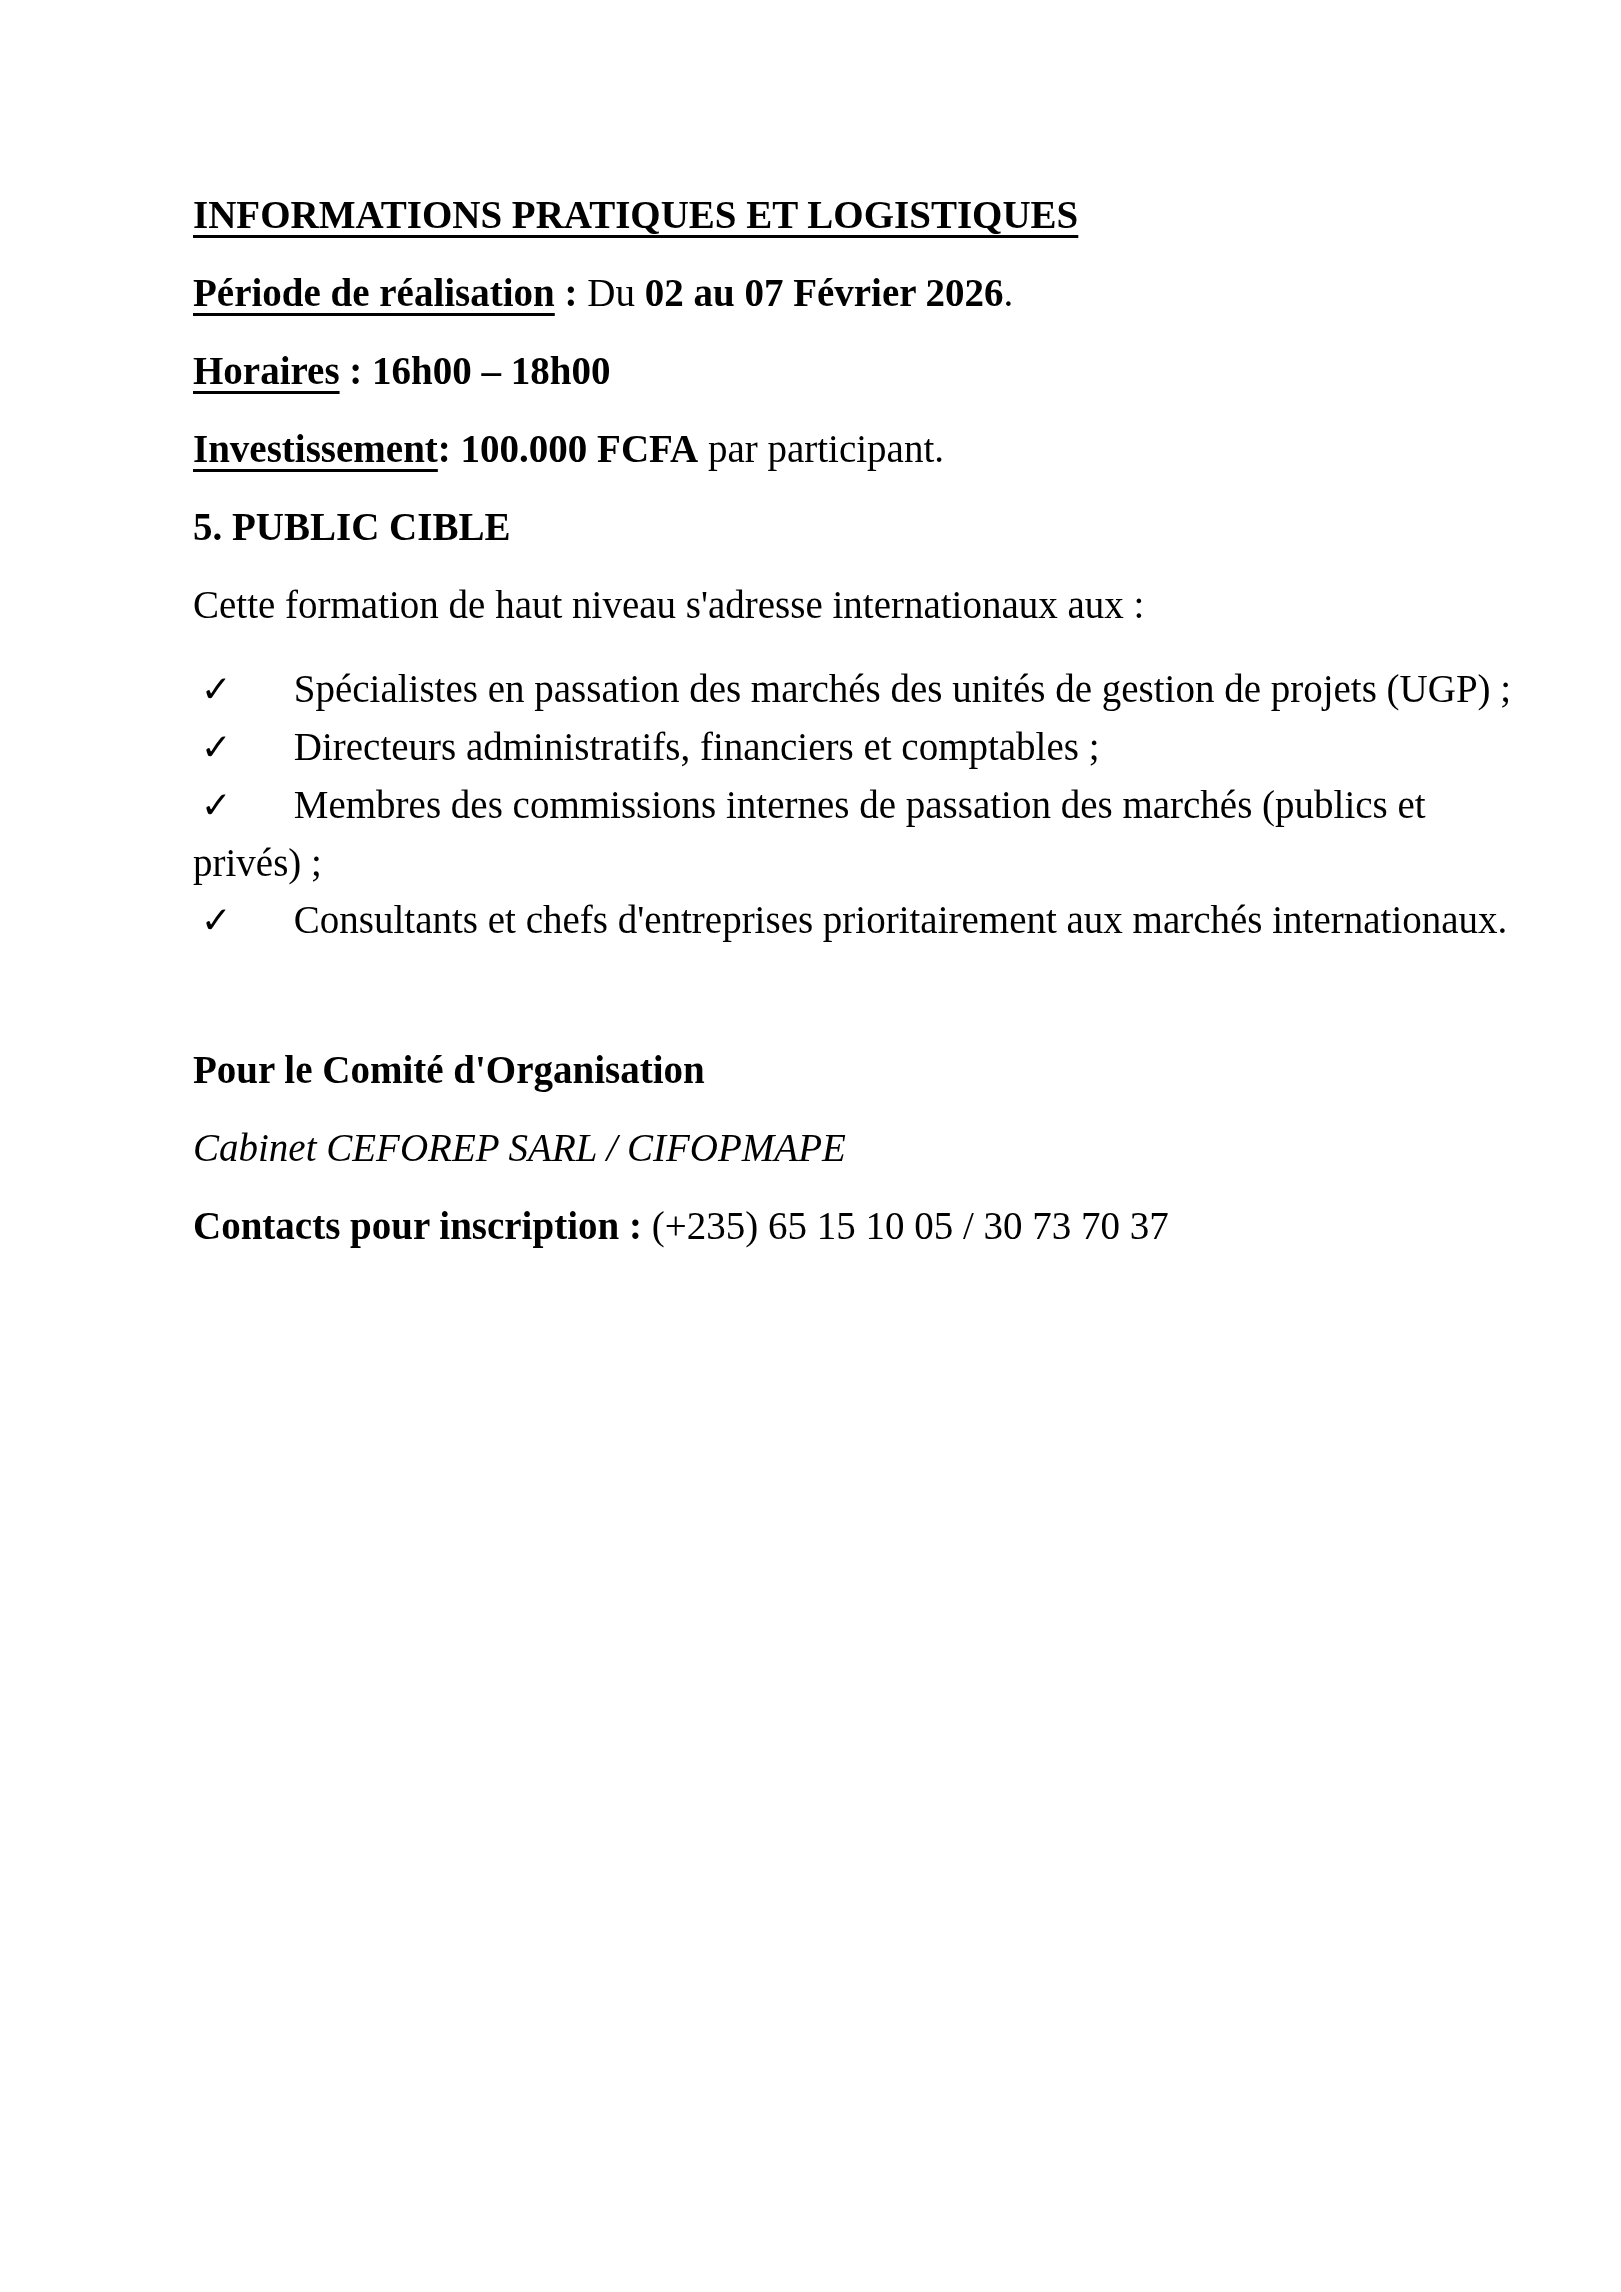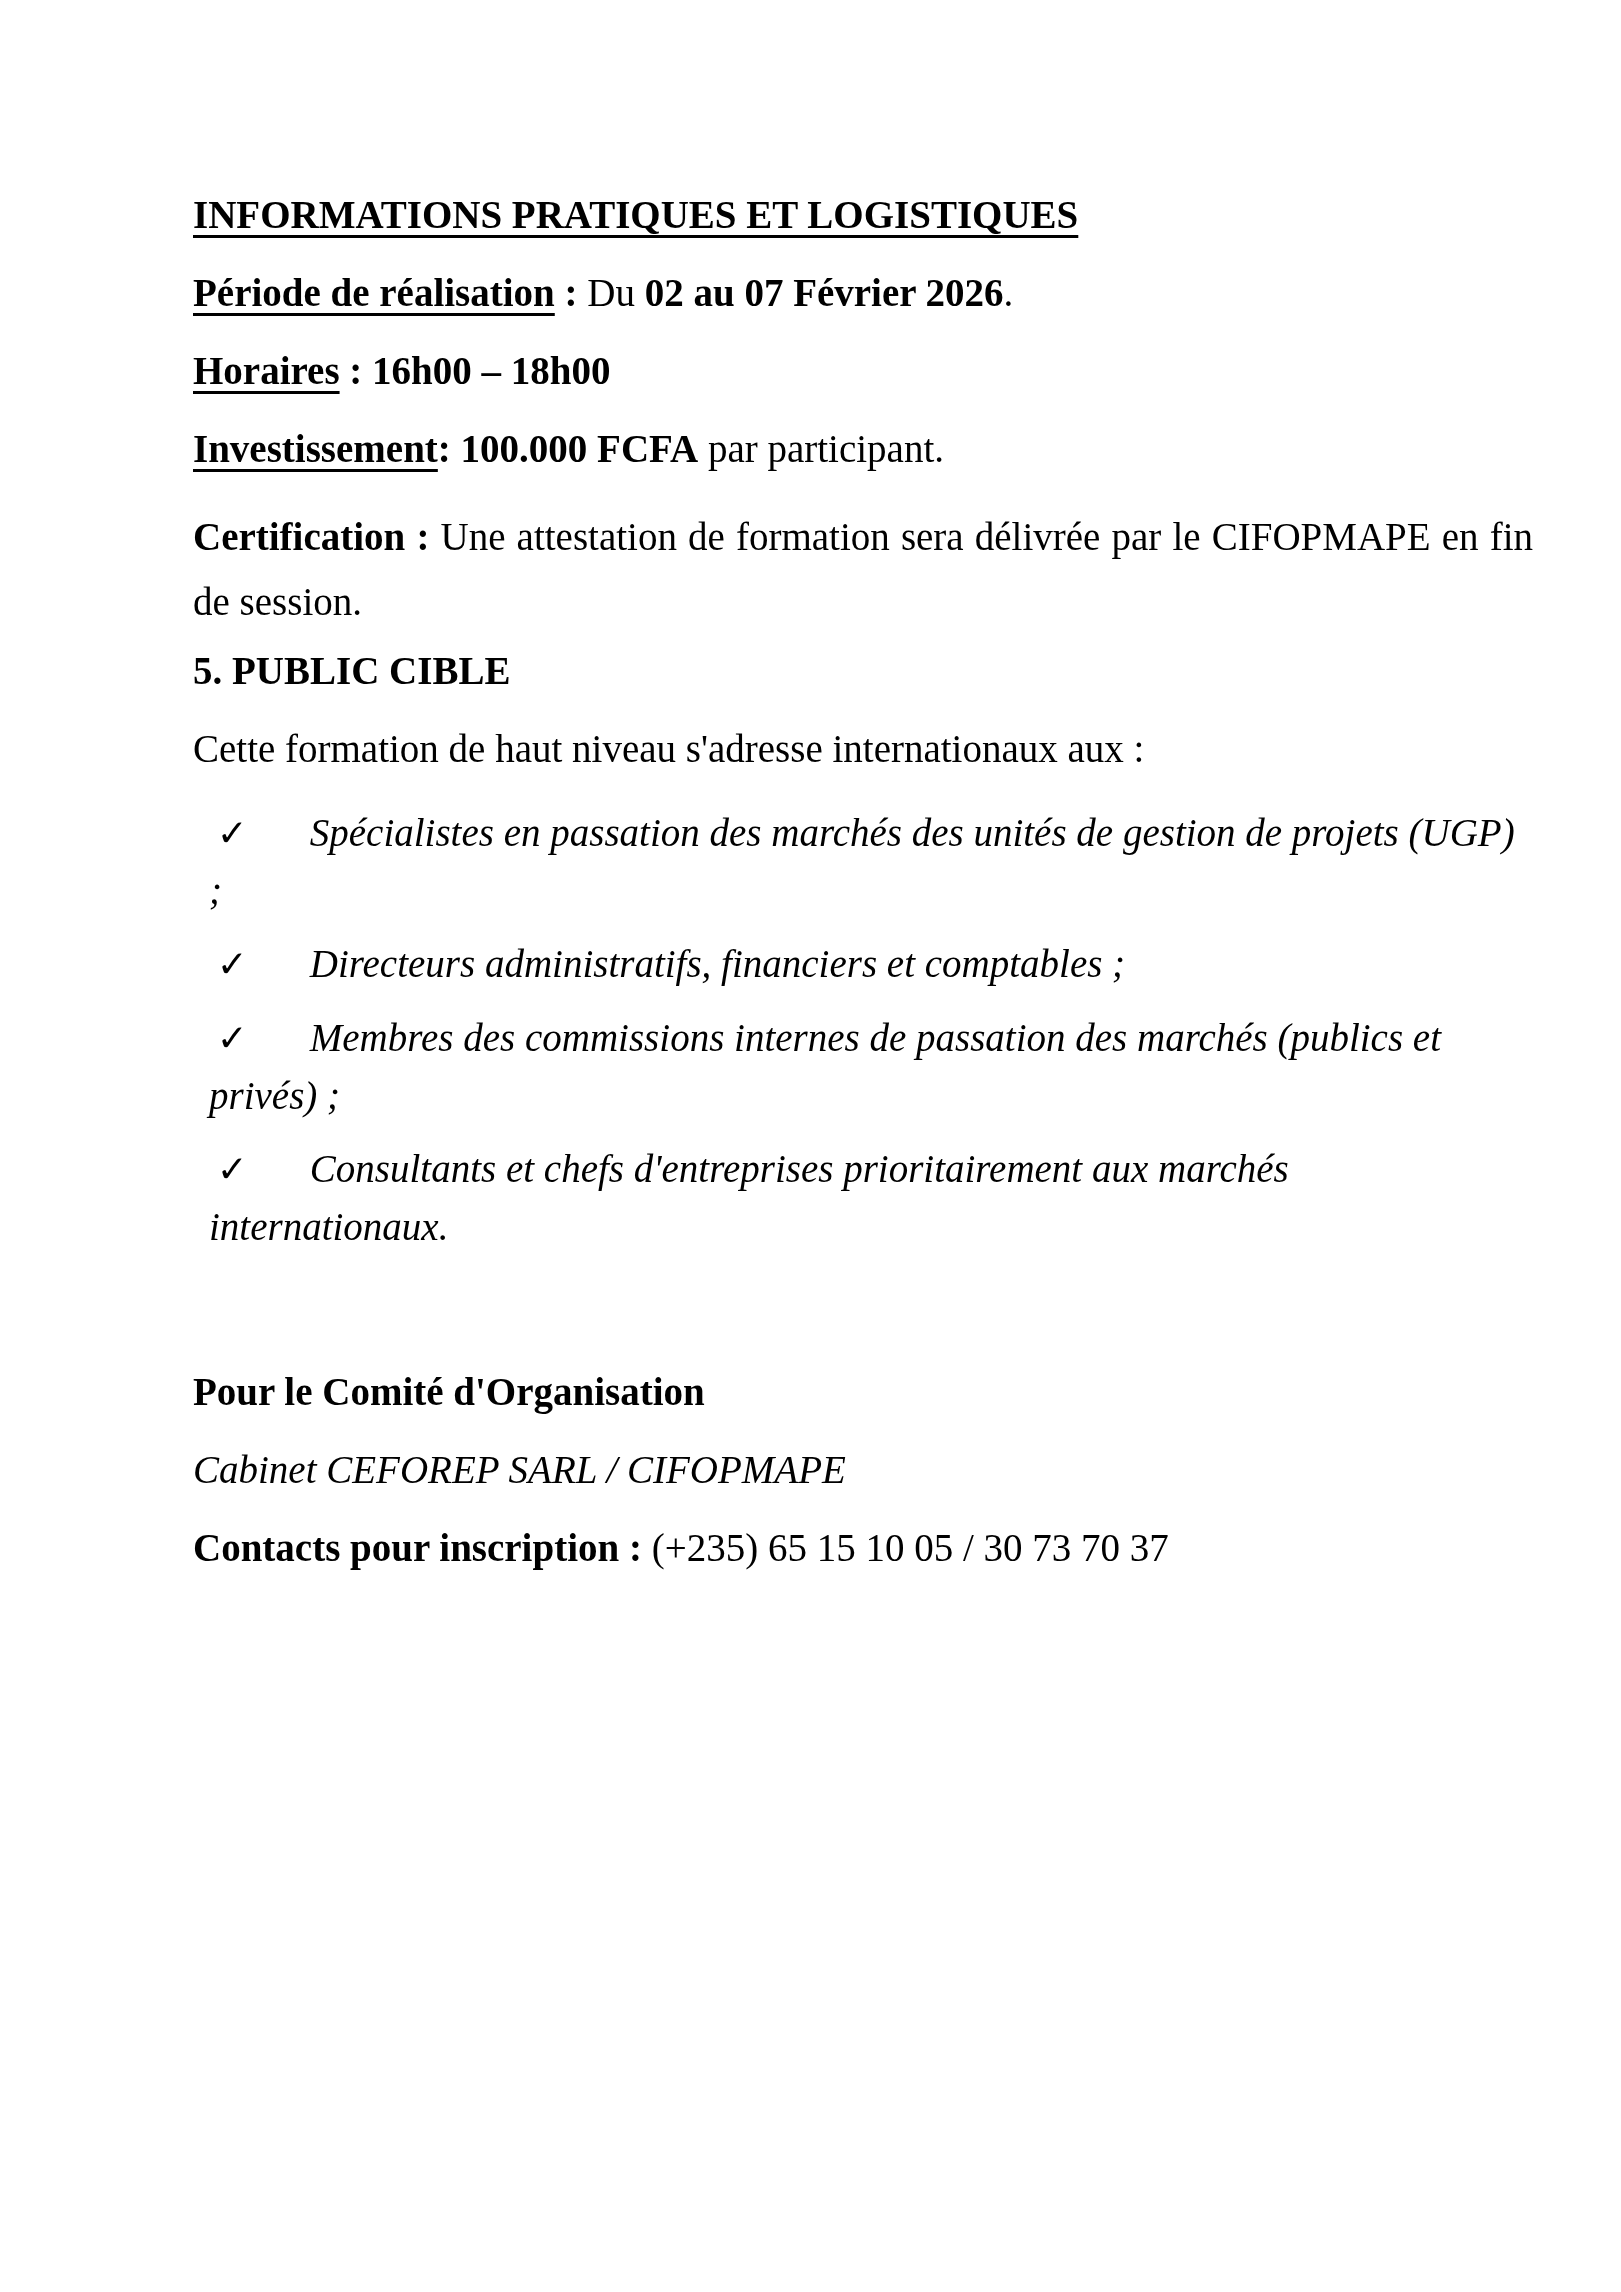--- a/index.html
+++ b/index.html
@@ -34,21 +34,21 @@
     text-align: justify;
     line-height: 65px;
     margin-bottom: 13.7px;
   }
   .bullets {
     margin: 0;
     padding: 0;
     list-style: none;
     line-height: 57px;
   }
-  .bullet-row { margin: 16px; font-style: italic; }
+  .bullet-row { margin: 0; }
   .check {
     display: inline-block;
     width: 93px;
     padding-left: 7.8px;
     font-family: "DejaVu Sans", sans-serif;
     font-size: 37px;
   }
   .sig-block-gap { height: 98px; }
 </style>
 </head>
@@ -58,21 +58,20 @@
 
   <p class="para"><span class="b u">INFORMATIONS PRATIQUES ET LOGISTIQUES</span></p>
 
   <p class="para"><span class="b u">Période de réalisation</span><span class="b"> : </span><span>Du </span><span class="b">02 au 07 Février 2026</span><span>.</span></p>
 
   <p class="para"><span class="b u">Horaires</span><span class="b"> : </span><span class="b">16h00 – 18h00</span></p>
 
 
   <p class="para"><span class="b u">Investissement</span><span class="b">: </span><span class="b">100.000 FCFA</span><span> par participant.</span></p>
 
-  <p class="para justified"><span class="b">Certification</span><span class="b"> : </span><span>Une attestation de formation sera délivrée par le CIFOPMAPE en fin de session.</span></p>
 
   <p class="para"><span class="b">5. PUBLIC CIBLE</span></p>
 
   <p class="para"><span>Cette formation de haut niveau s'adresse internationaux aux :</span></p>
 
   <ul class="bullets">
     <li class="bullet-row"><span class="check">✓</span><span>Spécialistes en passation des marchés des unités de gestion de projets (UGP) ;</span></li>
     <li class="bullet-row"><span class="check">✓</span><span>Directeurs administratifs, financiers et comptables ;</span></li>
     <li class="bullet-row"><span class="check">✓</span><span>Membres des commissions internes de passation des marchés (publics et privés) ;</span></li>
     <li class="bullet-row"><span class="check">✓</span><span>Consultants et chefs d'entreprises prioritairement aux marchés internationaux.</span></li>

